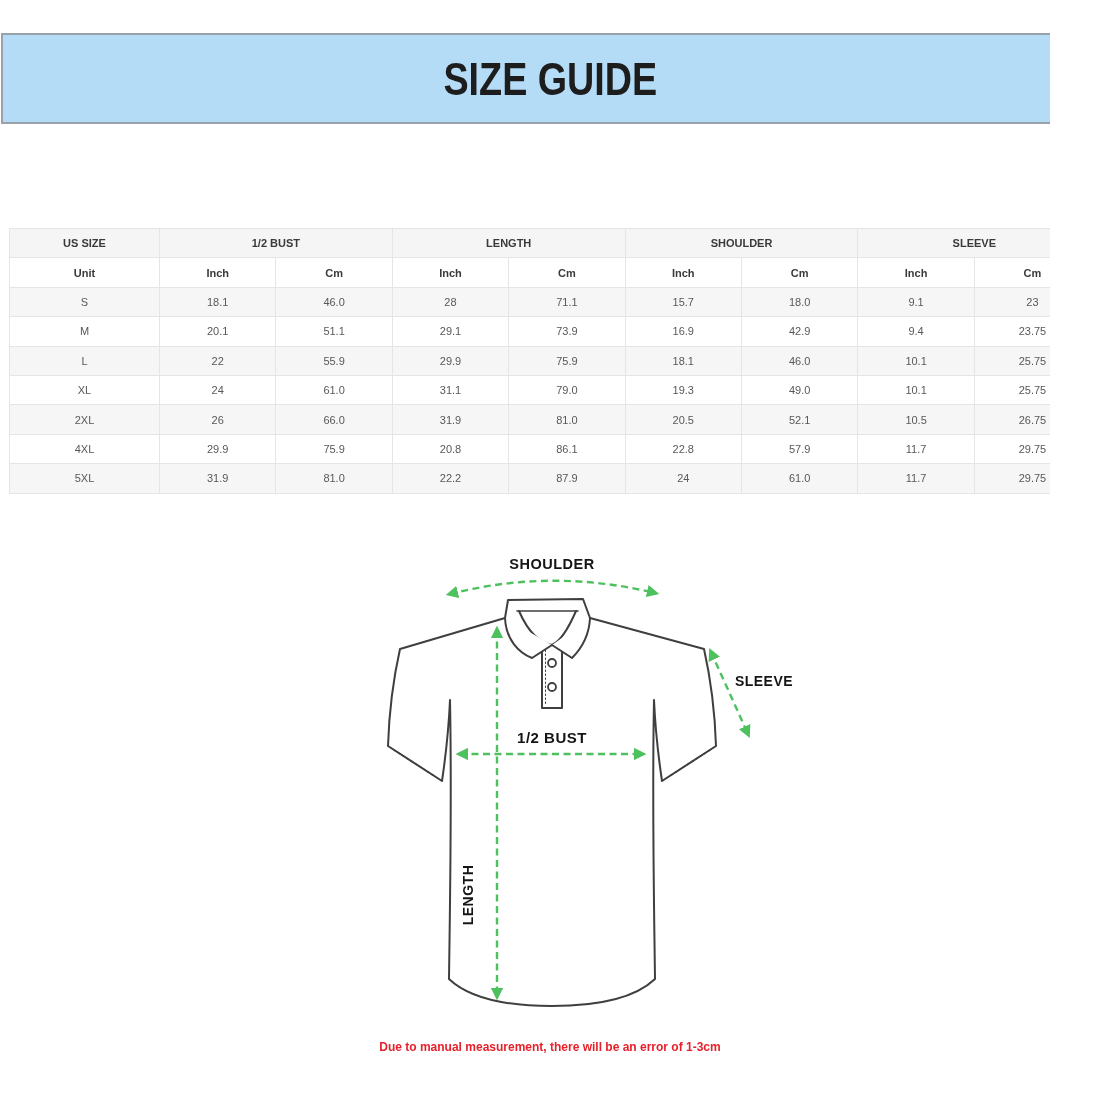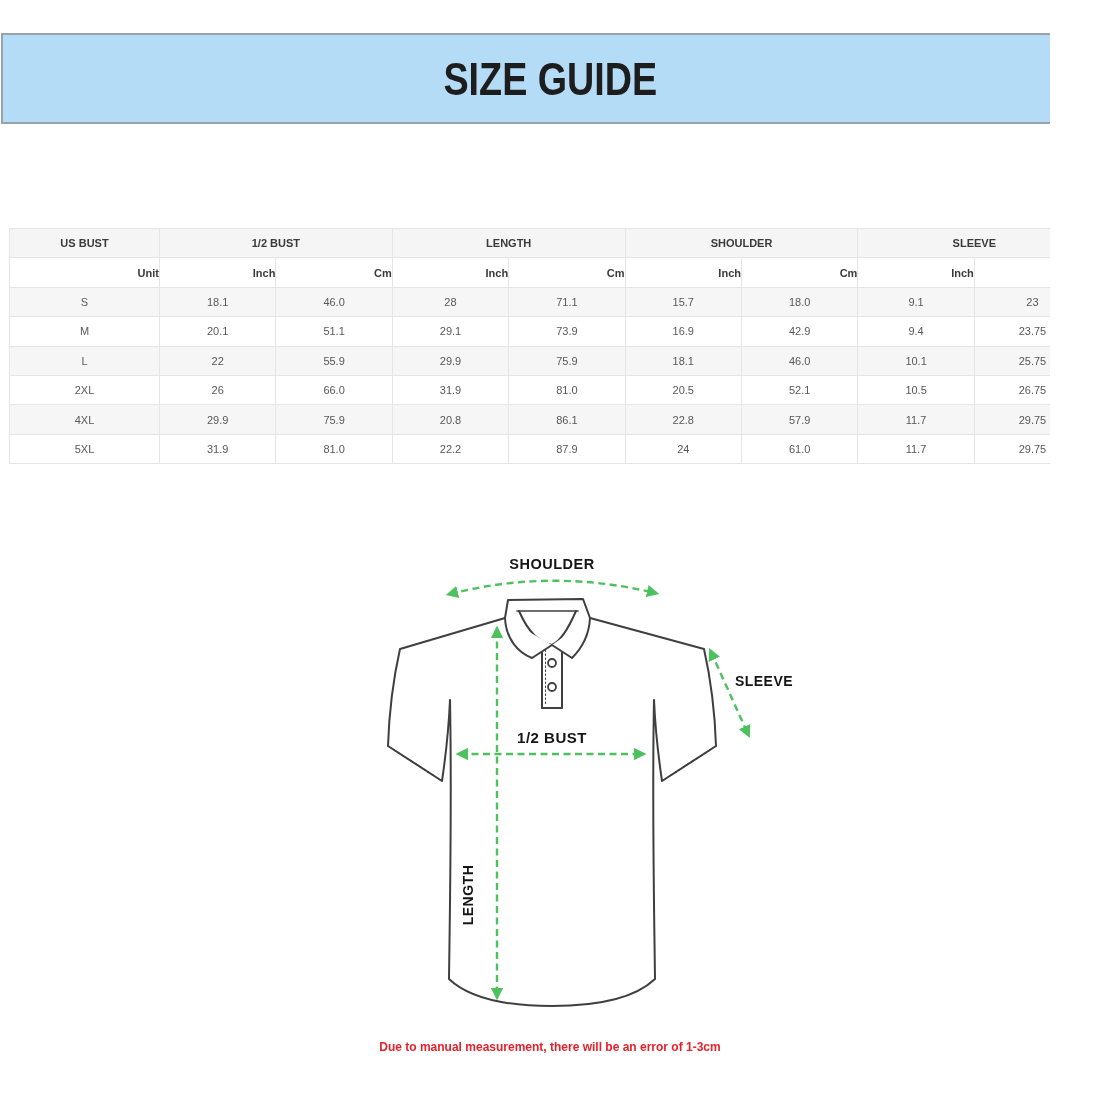--- a/index.html
+++ b/index.html
@@ -32,21 +32,21 @@
     font-size:11px;color:#555;
   }
   table.size-table th, table.size-table td{
     border:1px solid var(--tbl-border);text-align:center;vertical-align:middle;
     height:28.4px;padding:0;overflow:hidden;white-space:nowrap;
   }
   table.size-table thead tr.group-row th{
     background:#f5f5f5;font-weight:bold;color:#3a3a3a;
   }
   table.size-table thead tr.unit-row th{
-    background:#ffffff;font-weight:bold;color:#3a3a3a;text-align:right;
+    background:#ffffff;font-weight:bold;color:#3a3a3a;
   }
   table.size-table tbody tr:nth-child(odd){background:var(--stripe);}
   table.size-table tbody tr:nth-child(even){background:#ffffff;}
   table.size-table tbody td{color:#585858;}
   
   .diagram{position:absolute;left:380px;top:550px;width:420px;height:480px;}
   .diagram svg{display:block;}
   .diag-label{
     font-family:"Liberation Sans",sans-serif;font-weight:bold;fill:#151515;
     letter-spacing:0.5px;
@@ -74,21 +74,21 @@
           <col style="width:116.4px">
         <col style="width:116.4px">
           <col style="width:116.4px">
         <col style="width:116.4px">
           <col style="width:116.4px">
         <col style="width:116.4px">
           <col style="width:116.4px">
       </colgroup>
       <thead>
         <tr class="group-row">
-            <th colspan="1">US BUST</th>
+            <th colspan="1">US SIZE</th>
             <th colspan="2">1/2 BUST</th>
             <th colspan="2">LENGTH</th>
             <th colspan="2">SHOULDER</th>
             <th colspan="2">SLEEVE</th>
           </tr>
         <tr class="unit-row">
             <th>Unit</th>
             <th>Inch</th>
             <th>Cm</th>
             <th>Inch</th>
@@ -127,20 +127,31 @@
             <td>22</td>
             <td>55.9</td>
             <td>29.9</td>
             <td>75.9</td>
             <td>18.1</td>
             <td>46.0</td>
             <td>10.1</td>
             <td>25.75</td>
           </tr>
           <tr>
+            <td>XL</td>
+            <td>24</td>
+            <td>61.0</td>
+            <td>31.1</td>
+            <td>79.0</td>
+            <td>19.3</td>
+            <td>49.0</td>
+            <td>10.1</td>
+            <td>25.75</td>
+          </tr>
+          <tr>
             <td>2XL</td>
             <td>26</td>
             <td>66.0</td>
             <td>31.9</td>
             <td>81.0</td>
             <td>20.5</td>
             <td>52.1</td>
             <td>10.5</td>
             <td>26.75</td>
           </tr>

